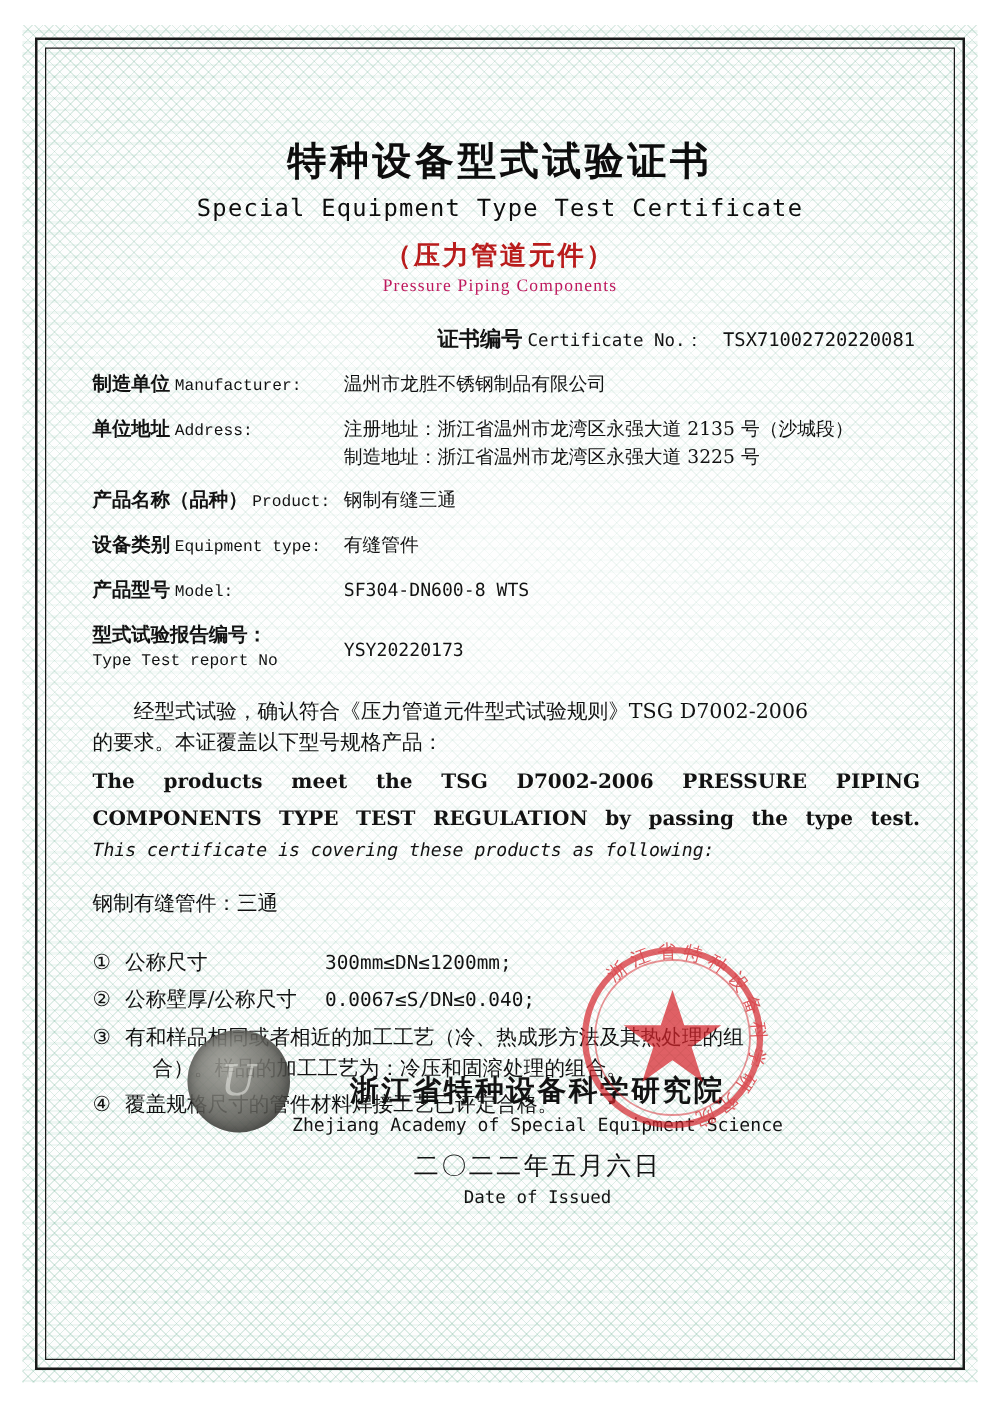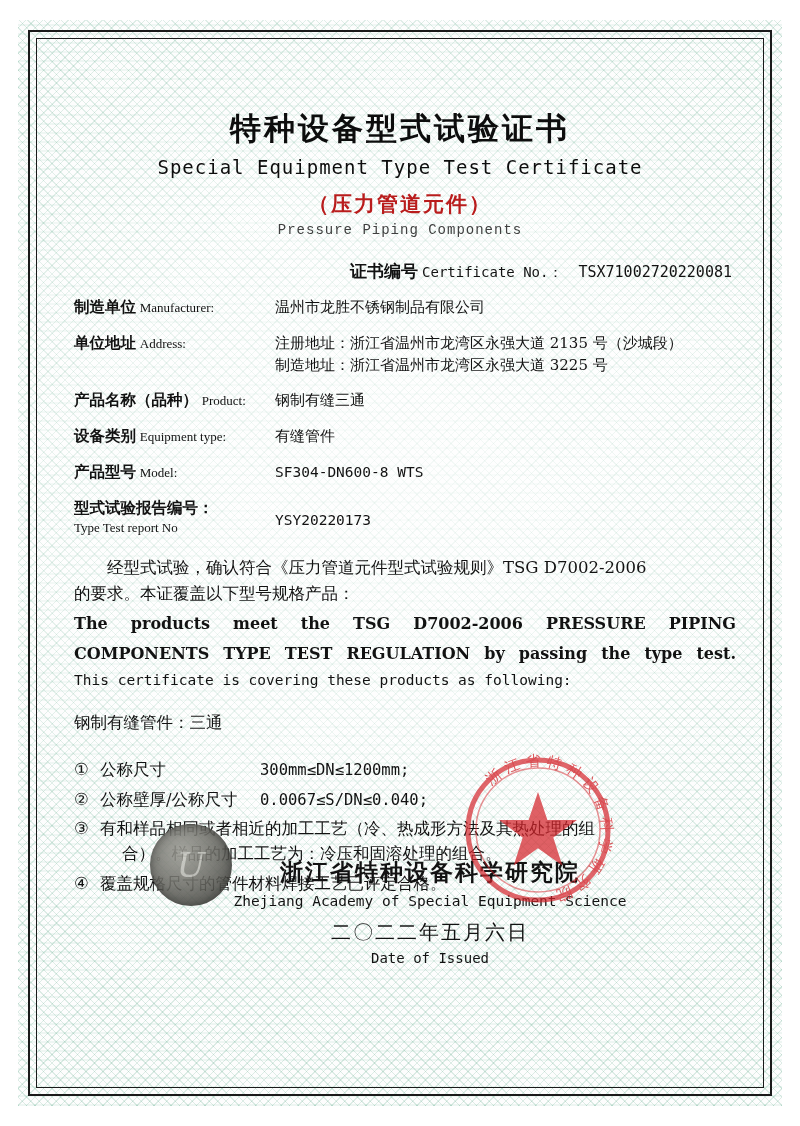--- a/index.html
+++ b/index.html
@@ -91,25 +91,25 @@
   }
   .subtitle-cn {
     font-family: "DejaVu Serif", serif;
     font-size: 21px;
     font-weight: bold;
     letter-spacing: 2px;
     margin-top: 12px;
     color: #b91c1c;
   }
   .subtitle-en {
-    font-family: Liberation Mono, monospace;
+    font-family: Liberation Serif, serif;
     font-size: 14px;
     letter-spacing: 1px;
     margin-top: 4px;
-    color: #404040;
+    color: #be185d;
   }
 
   
   .cert-no-row {
     margin-top: 22px;
     text-align: right;
     padding-right: 8px;
     font-size: 16px;
     white-space: nowrap;
   }
@@ -144,21 +144,21 @@
     line-height: 1.35;
     padding-left: 14px;
     box-sizing: border-box;
   }
   .lbl-cn {
     font-family: "DejaVu Serif", serif;
     font-weight: bold;
     font-size: 15.5px;
   }
   .lbl-en {
-    font-family: Liberation Serif, serif;
+    font-family: Liberation Mono, monospace;
     font-size: 13px;
   }
   .field-value {
     flex: 1 1 auto;
     font-size: 15px;
     line-height: 1.45;
     font-family: "DejaVu Serif", serif;
   }
   .field-value .mono {
     font-family: "DejaVu Sans Mono", monospace;
@@ -200,20 +200,21 @@
     line-height: 1.5;
     margin-top: 6px;
     text-align: justify;
     text-align-last: justify;
   }
   .para-en-mono {
     font-family: "DejaVu Sans Mono", monospace;
     font-size: 14.5px;
     line-height: 1.5;
     margin-top: 4px;
+    font-style: italic;
   }
 
   
   .spec-block {
     margin-top: 20px;
     padding-left: 14px;
     padding-right: 4px;
     font-family: "DejaVu Serif", serif;
   }
   .spec-head {

